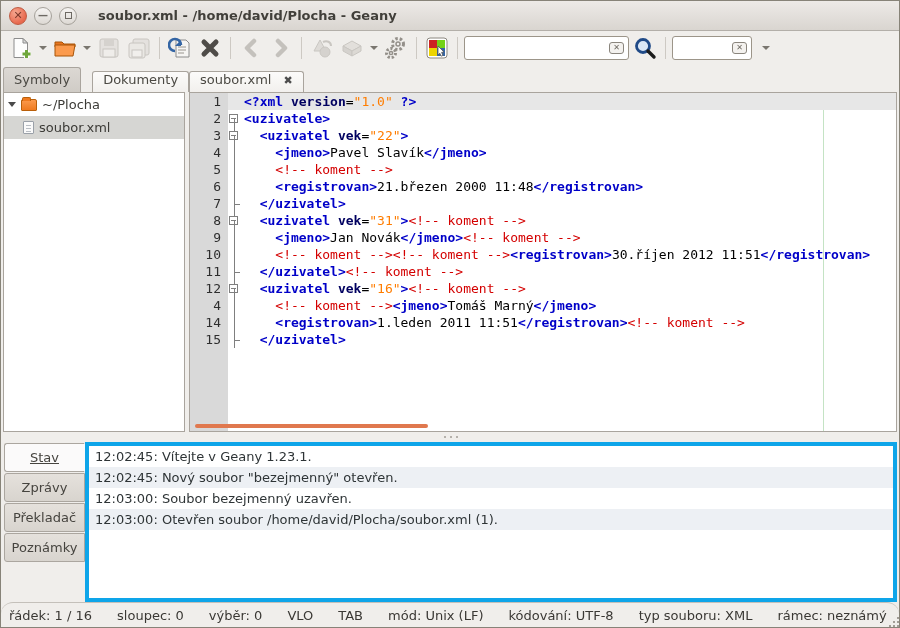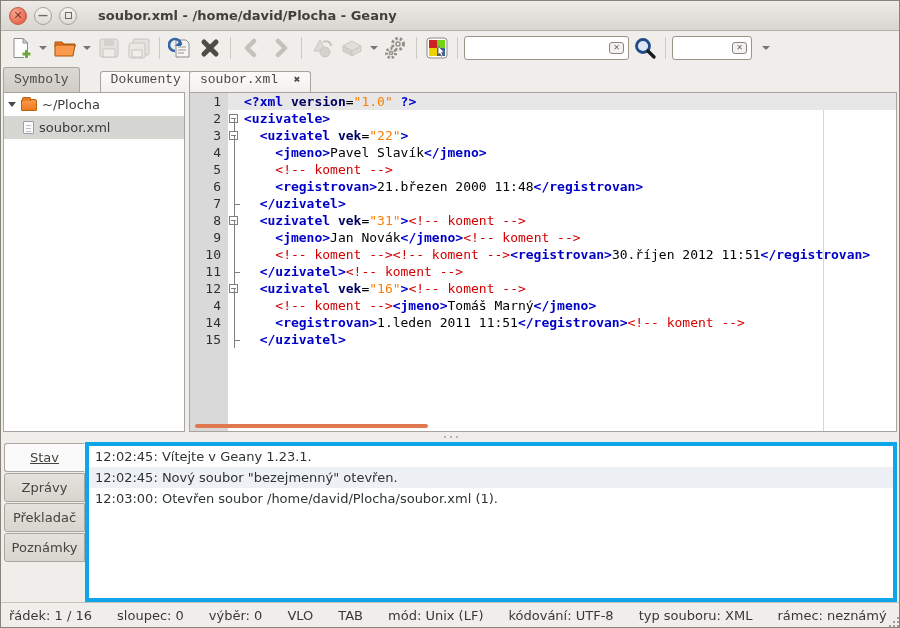--- a/index.html
+++ b/index.html
@@ -34,22 +34,22 @@
   .clear-ico { position:absolute; right:4px; top:5px; width:15px; height:12px; border:1px solid #8a857d;
                border-radius:3px; font-size:8px; line-height:10px; text-align:center; color:#6e6a63; background:#f4f2ef; }
   .entry-search { width:165px; } .entry-goto { width:80px; }
 
   
   .main { flex:0 0 367px; display:flex; padding:0 2px; }
   .side-col { width:182px; flex:0 0 182px; display:flex; flex-direction:column; }
   .edit-col { flex:1; display:flex; flex-direction:column; margin-left:4px; }
 
   .tabstrip { height:27px; flex:0 0 27px; display:flex; align-items:flex-end; }
-  .tab { padding:4px 10px 5px; border:1px solid #a9a49d; border-bottom:none; margin-right:20px;
-         border-radius:3px 3px 0 0; background:linear-gradient(#dcd8d3,#d0ccc6); color:#4b4943;font-family:Liberation Mono, monospace; }
+  .tab { padding:4px 10px 5px; border:1px solid #a9a49d; border-bottom:none; margin-right:11px;
+         border-radius:3px 3px 0 0; background:linear-gradient(#dcd8d3,#d0ccc6); color:#4b4943; }
   .tab.active { background:linear-gradient(#fcfbfa,#f2f0ed); padding-top:0; }
   .tab .tclose { margin-left:8px; color:#4d4d4d; font-weight:bold; font-size:11px; }
 
   .side-panel { flex:1; background:#fff; border:1px solid #a9a49d; overflow:hidden; }
   .tree-row { height:23px; display:flex; align-items:center; padding-left:4px; gap:5px; }
   .tree-row.selected { background:#d6d6d3; }
   .expander { width:0; height:0; border-left:4px solid transparent; border-right:4px solid transparent;
               border-top:5px solid #4a4a4a; }
   .folder-ico { width:16px; height:12px; background:linear-gradient(#fb9a4d,#ef7a1f); border:1px solid #b95f09;
                 border-radius:2px 2px 1px 1px; position:relative; }
@@ -95,21 +95,21 @@
   .btabs { width:82px; flex:0 0 82px; padding:1px 0 0 1px; }
   .btab { height:29px; line-height:27px; text-align:center; border:1px solid #aba69f; margin-bottom:1px;
           border-radius:3px 0 0 3px; background:linear-gradient(#e5e1dc,#d8d4ce); color:#46443f; }
   .btab.active { background:#fbfafa; border-right-color:#fbfafa;text-decoration:underline; }
   .bcontent { flex:1; background:#fff; border:4px solid #0ea5e9; overflow:hidden; }
   .msg-row { height:21px; line-height:21px; padding-left:6px; color:#2e3436; white-space:pre; }
   .msg-row:nth-child(even) { background:#edf0f4; }
 
   
   .statusbar { flex:0 0 25px; border-top:1px solid #c4c0ba; display:flex; align-items:center;
-               padding-left:8px; gap:25px; color:#3a3834; }
+               padding-left:8px; gap:25px; color:#3a3834;border-radius:12px; }
   .resize-grip { position:absolute; right:4px; bottom:4px; width:2px; height:2px; background:#a29d96;
                  box-shadow:-4px 4px 0 #a29d96, 0 4px 0 #a29d96, 4px 4px 0 #a29d96, 4px 0 0 #a29d96, 4px -4px 0 #a29d96; }
 
   svg { display:block; }
 </style>
 </head>
 <body>
 
 <div class="window">
 
@@ -320,20 +320,21 @@
   <div class="bottom">
     <div class="btabs" id="bottom-tabs">
         <div class="btab active">Stav</div>
         <div class="btab">Zprávy</div>
         <div class="btab">Překladač</div>
         <div class="btab">Poznámky</div>
       </div>
     <div class="bcontent" id="msg-list">
         <div class="msg-row">12:02:45: Vítejte v Geany 1.23.1.</div>
         <div class="msg-row">12:02:45: Nový soubor "bezejmenný" otevřen.</div>
+        <div class="msg-row">12:03:00: Soubor bezejmenný uzavřen.</div>
         <div class="msg-row">12:03:00: Otevřen soubor /home/david/Plocha/soubor.xml (1).</div>
       </div>
   </div>
 
   <div class="statusbar" id="status-items">
       <span class="status-item">řádek: 1 / 16</span>
       <span class="status-item">sloupec: 0</span>
       <span class="status-item">výběr: 0</span>
       <span class="status-item">VLO</span>
       <span class="status-item">TAB</span>

